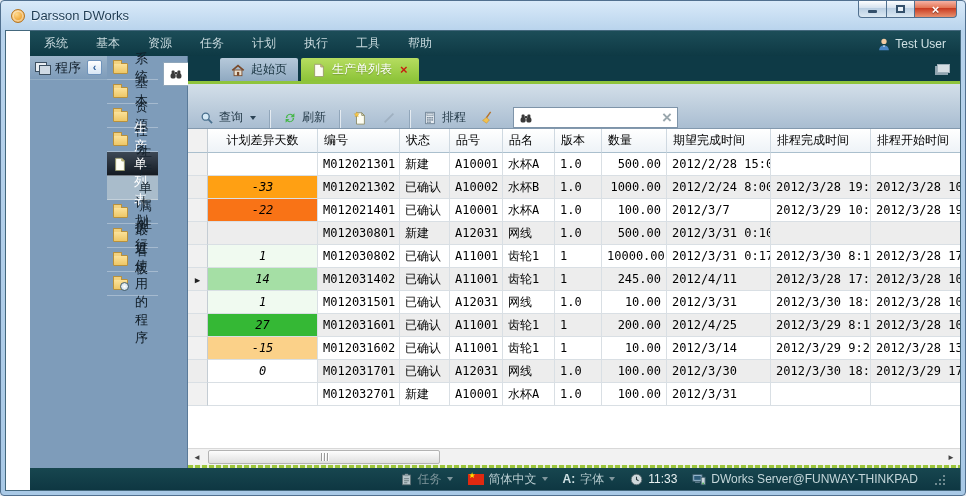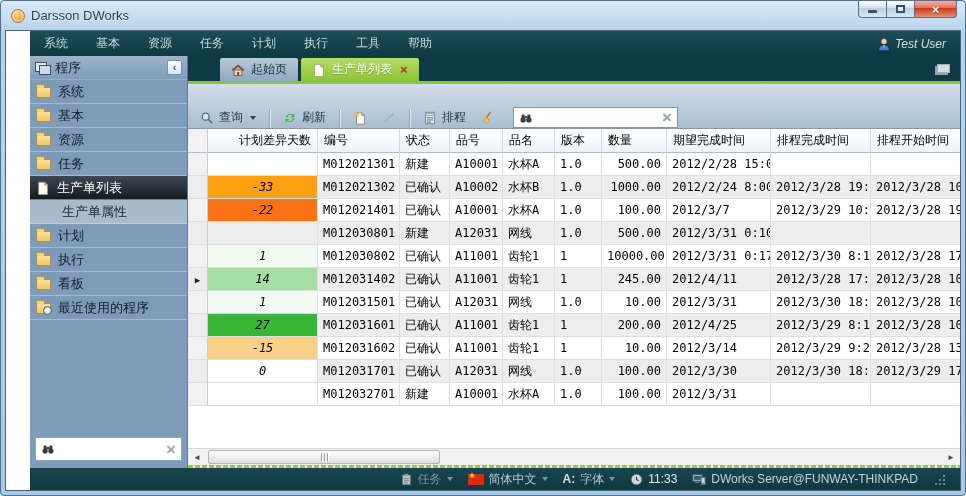--- a/index.html
+++ b/index.html
@@ -19,29 +19,29 @@
   .glyph-min { width:9px; height:3px; background:#34506b; border-radius:1px; margin-top:4px; }
   .glyph-max { width:9px; height:8px; border:2px solid #34506b; background:#e9f1f8; }
   .glyph-close { color:#fff; font-size:13px; font-weight:bold; line-height:1; text-shadow:0 1px 1px rgba(0,0,0,.4); }
 
   
   .app { position:absolute; left:4px; right:4px; top:29px; bottom:4px; display:flex; flex-direction:column; border:1px solid #44687d; background:#fff;padding-left:24px; }
 
   
   .menubar { height:25px; flex:none; background:linear-gradient(#1c4d58,#0e3944); display:flex; align-items:center; gap:28px; padding:0 14px; }
   .menu-item { font-size:12px; color:#c9dade; cursor:default; }
-  .menu-user { margin-left:auto; display:flex; align-items:center; gap:4px; color:#cfe0e3; font-size:12px;font-style:italic; }
+  .menu-user { margin-left:auto; display:flex; align-items:center; gap:4px; color:#cfe0e3; font-size:12px; }
   .icon-12 { width:13px; height:13px; display:inline-block; flex:none; }
   .icon-14 { width:14px; height:14px; display:inline-block; flex:none; }
 
   
   .body { flex:1; display:flex; min-height:0; }
 
   
-  .sidebar { width:158px; flex:none; background:#7e9cba; border-right:1px solid #5a7a99; display:flex; flex-direction:column; }
+  .sidebar { width:158px; flex:none; background:#7e9cba; border-right:1px solid #5a7a99; display:flex; flex-direction:row; }
   .sb-header { height:24px; flex:none; display:flex; align-items:center; gap:6px; padding:0 5px; background:linear-gradient(#9cb4ca,#7e9cba); border-bottom:1px solid #93aec6; color:#14222e; font-size:13px; }
   .sb-collapse { margin-left:auto; width:15px; height:15px; background:linear-gradient(#ffffff,#d8e6f4); border:1px solid #6f93bb; border-radius:2px; color:#2b5d9b; font-size:11px; font-weight:bold; line-height:13px; text-align:center; }
   .winstack-icon { position:relative; width:14px; height:11px; flex:none; }
   .winstack-icon::before { content:""; position:absolute; left:0; top:0; width:10px; height:8px; background:#e9eef3; border:1px solid #3c4f60; }
   .winstack-icon::after { content:""; position:absolute; left:4px; top:3px; width:10px; height:8px; background:#cfdae4; border:1px solid #3c4f60; }
   .sb-item { height:24px; flex:none; display:flex; align-items:center; gap:7px; padding:0 6px; font-size:13px; color:#101c26; border-bottom:1px solid rgba(255,255,255,.3); }
   .sb-item.doc-selected { background:linear-gradient(#3d4855,#151b23); color:#fff; }
   .sb-item.sub { background:#a9bccb; padding-left:32px; color:#16242f; }
   .folder-icon { position:relative; width:15px; height:11px; background:linear-gradient(#fbe29a,#eec766); border:1px solid #b8913d; border-radius:1px; flex:none; margin-top:2px; }
   .folder-icon::before { content:""; position:absolute; left:-1px; top:-4px; width:7px; height:3px; background:#f3d27e; border:1px solid #b8913d; border-bottom:none; border-radius:1px 1px 0 0; }
@@ -64,21 +64,21 @@
   .toolbar { height:45px; flex:none; background:linear-gradient(#d3dfe9,#a9bdd1); border-bottom:1px solid #8399ae; display:flex; align-items:flex-end; gap:5px; padding:0 7px; font-size:12px; color:#1e3442; }
   .tb-btn { height:21px; display:flex; align-items:center; gap:5px; padding:0 5px; border-radius:2px; }
   .tb-sep { width:1px; height:18px; background:#91a6ba; box-shadow:1px 0 0 rgba(255,255,255,.65); margin:0 3px; }
   .caret-down { width:0; height:0; border-left:3px solid transparent; border-right:3px solid transparent; border-top:4px solid #2c4355; margin-left:2px; }
   .tb-search { width:165px; height:21px; background:#fff; border:1px solid #7e94a9; display:flex; align-items:center; gap:5px; padding:0 5px; margin-left:8px; }
 
   
   .gridwrap { flex:1; min-height:0; overflow:hidden; background:#fff; position:relative; }
   table.grid { table-layout:fixed; border-collapse:separate; border-spacing:0; width:829px; font-family:"DejaVu Sans Mono","Liberation Sans",monospace; font-size:12px; color:#000; }
   .grid th { height:24px; background:linear-gradient(#ffffff,#eef3f7); border-right:1px solid #cfd9e1; border-bottom:1px solid #aabfcd; font-weight:normal; padding:0 6px; text-align:left; white-space:nowrap; overflow:hidden; font-family:"Liberation Sans","DejaVu Sans",sans-serif; }
-  .grid th.c-diff { text-align:right; }
+  .grid th.c-diff { text-align:center; }
   .grid td { height:23px; border-right:1px solid #d9dfe4; border-bottom:1px solid #d9dfe4; padding:0 5px; white-space:nowrap; overflow:hidden; }
   .grid tr.alt td { background:#ededed; }
   .grid td.sel, .grid th.sel { background:#f1f1f1; border-right:1px solid #c4ccd3; padding:0; text-align:center; }
   .grid td.c-diff { text-align:center;font-style:italic; }
   .grid td.c-qty { text-align:right; }
   .row-arrow { font-size:9px; color:#222; }
   .hash-badge { display:inline-block; background:#aeaeae; color:#222; padding:0 3px; margin-left:-5px; }
 
   
   .hscroll { height:17px; flex:none; background:#f2f2f2; border-top:1px solid #d8d8d8; position:relative; }

